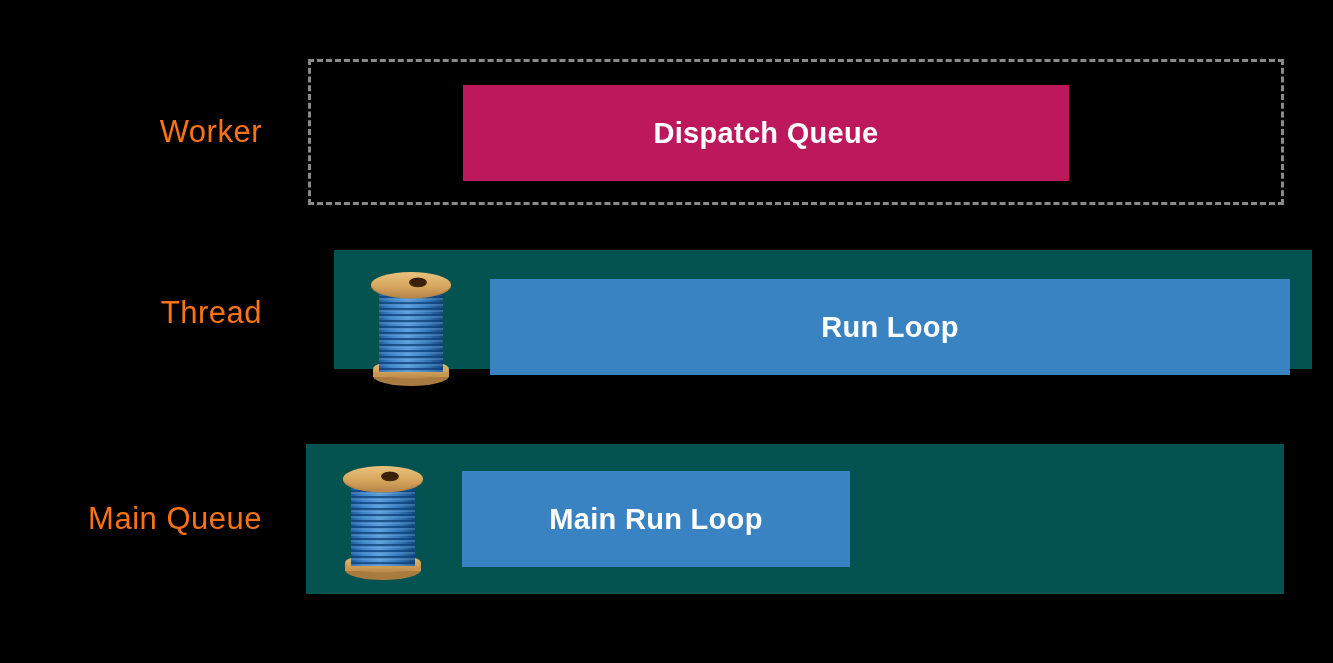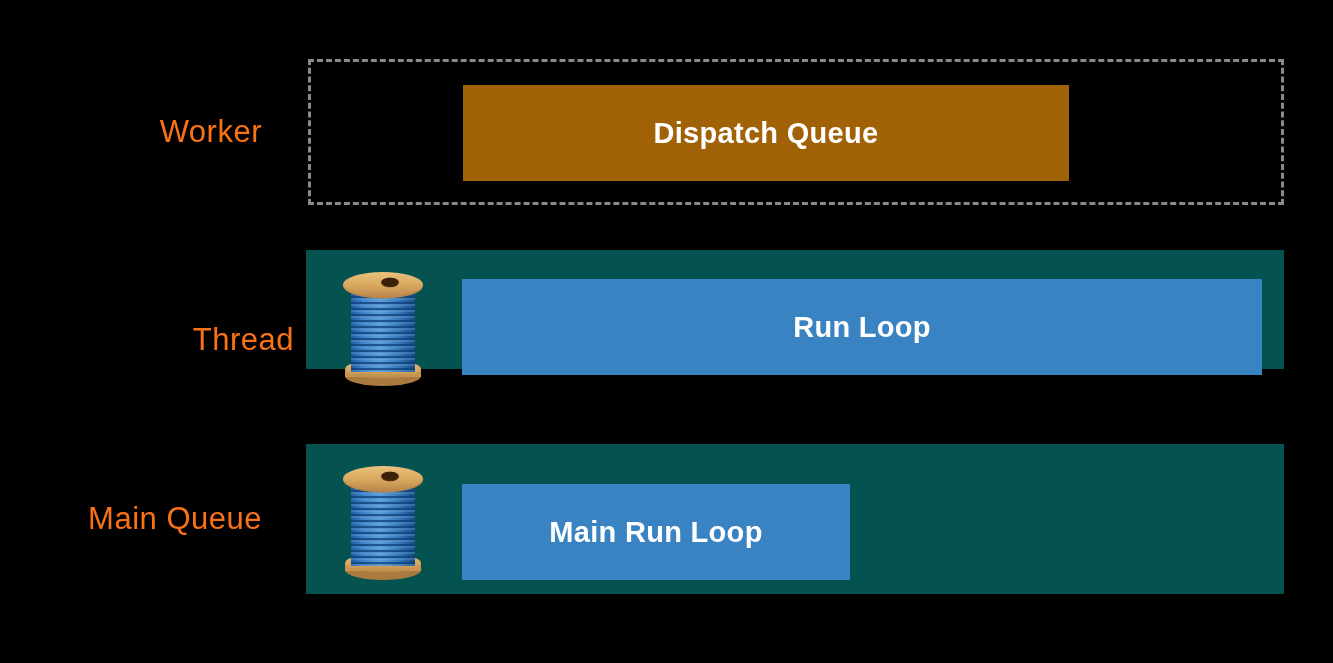--- a/index.html
+++ b/index.html
@@ -14,54 +14,54 @@
     position:absolute;
     left:0;width:262px;
     display:flex;align-items:center;justify-content:flex-end;
     color:#f97316;
     font-size:31px;
     font-weight:400;
     letter-spacing:0.5px;
     white-space:nowrap;
   }
   #label-worker{top:59px;height:146px;}
-  #label-thread{top:264px;height:152px;padding-left:32px;}
+  #label-thread{top:237px;height:152px;}
   #label-main-thread{top:444px;height:150px;}
 
   .dashed-lane{
     position:absolute;
     left:308px;top:59px;
     width:970px;height:140px;
     border:3px dashed #8a8a8a;
   }
   .teal-lane{
     position:absolute;
     left:306px;
     width:978px;
     background:#045351;
   }
-  #lane-thread{top:250px;height:119px;}
+  #lane-thread{top:250px;height:119px;margin-left:28px;}
   #lane-main-thread{top:444px;height:150px;}
 
   .queue-box{
     position:absolute;
     height:96px;
     display:flex;align-items:center;justify-content:center;
     color:#fff;
     font-size:29px;
     font-weight:600;
     letter-spacing:0.3px;
     white-space:nowrap;
   }
-  .green{background:#a16207;}
+  .green{background:#be185d;}
   .blue{background:#3a83c3;}
 
   #box-dispatch-queue{left:152px;top:23px;width:606px;}
   #box-run-loop{left:156px;top:29px;width:800px;}
-  #box-main-run-loop{left:156px;top:27px;width:388px;margin-top:13px;}
+  #box-main-run-loop{left:156px;top:27px;width:388px;}
   #box-main-queue{left:568px;top:27px;width:388px;}
 
   .spool{
     position:absolute;
     left:36px;top:16px;
     width:82px;height:122px;
   }
   .spool svg{display:block;width:100%;height:100%;}
 </style>
 </head>

